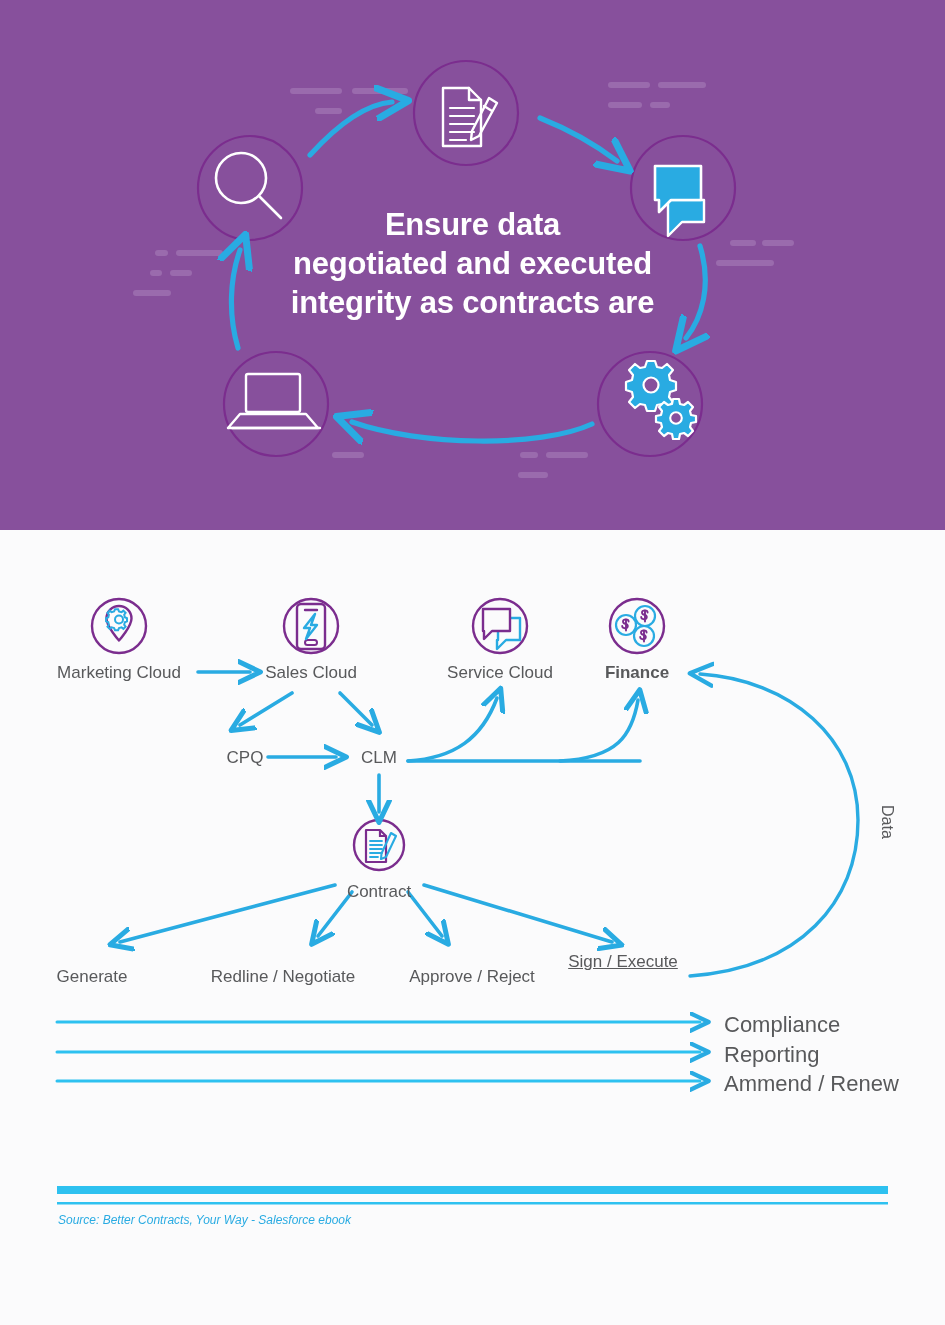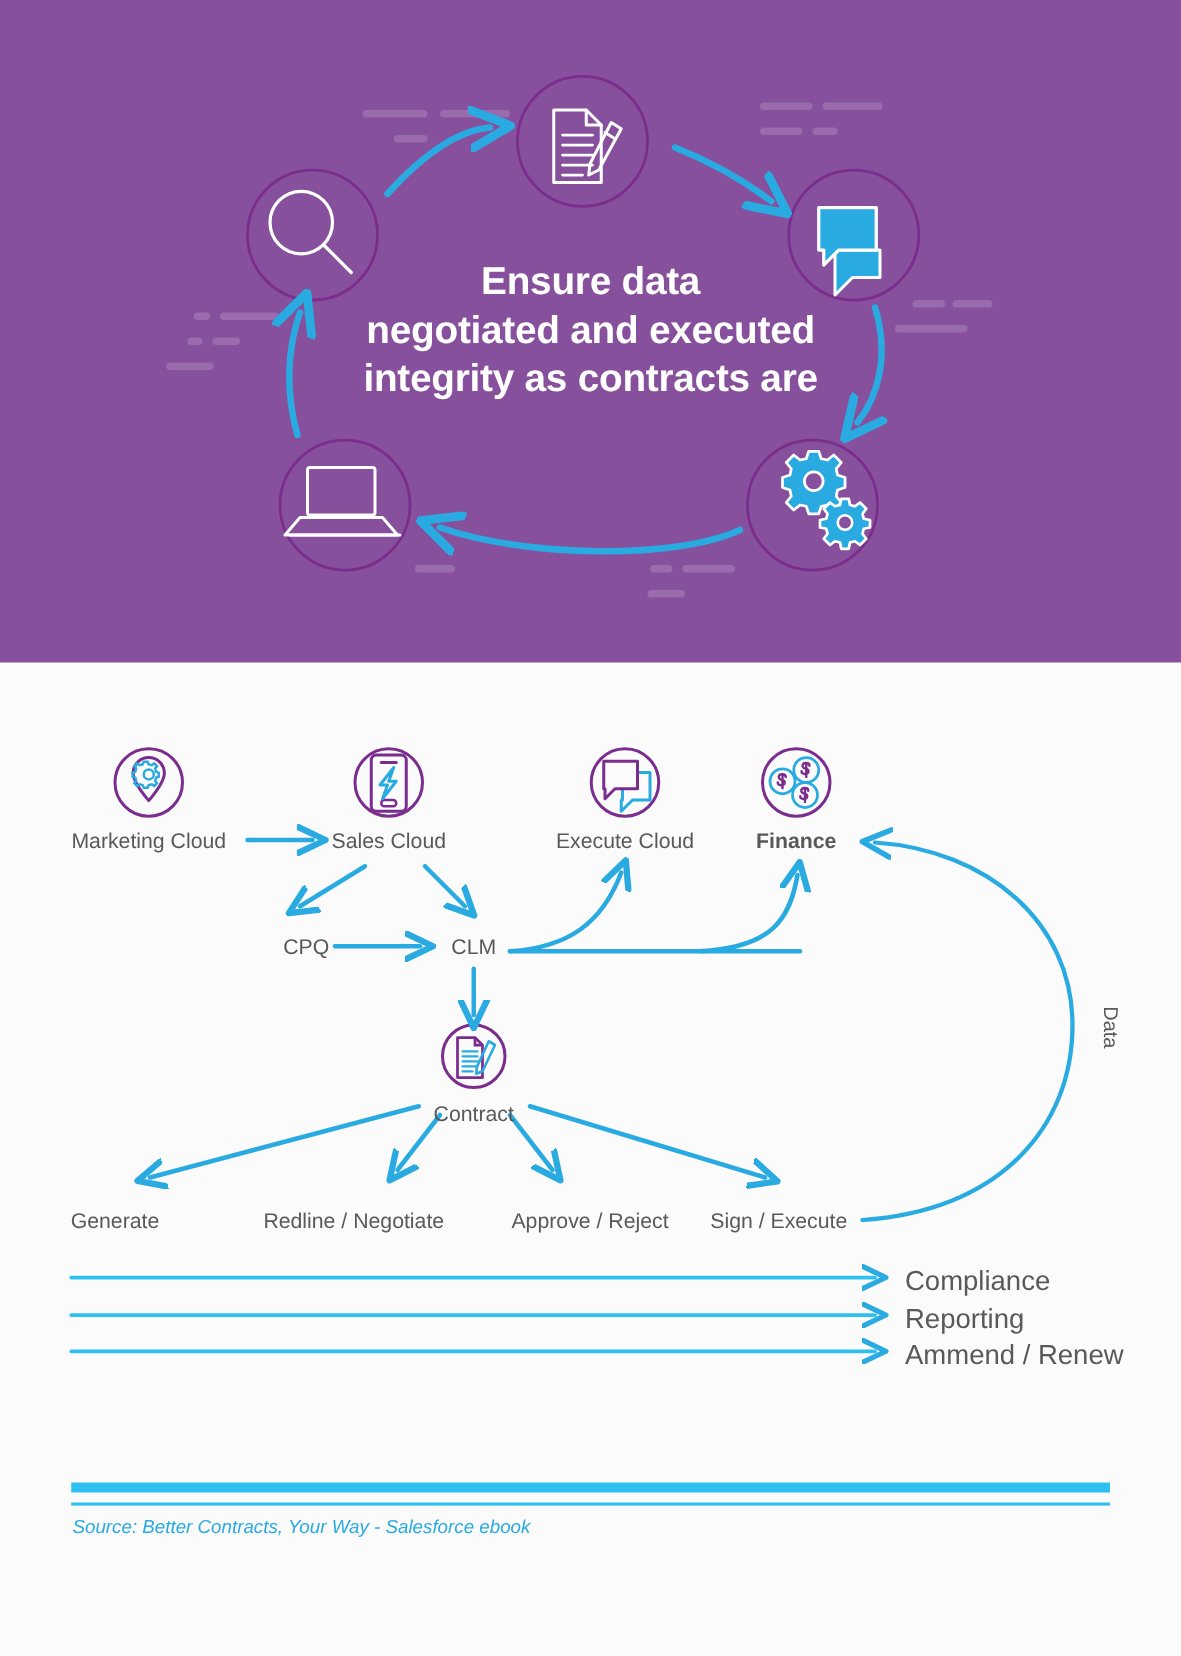--- a/index.html
+++ b/index.html
@@ -48,21 +48,21 @@
     font-family:"Liberation Sans", sans-serif;
   }
 
   .rail-label{
     position:absolute;color:#58595b;font-size:22px;white-space:nowrap;
     font-family:"Liberation Sans", sans-serif;
   }
 
   .source{
     position:absolute;left:58px;top:1213px;
-    color:#29abe2;font-style:italic;font-size:15px;
+    color:#29abe2;font-style:italic;font-size:12px;
     font-family:"Liberation Sans", sans-serif;white-space:nowrap;
   }
 </style>
 </head>
 <body>
 
 <div id="root">
 
   <div class="hero">
     <svg class="hero-svg" width="945" height="530" viewBox="0 0 945 530">
@@ -264,32 +264,32 @@
 
       <g>
         <rect x="57" y="1646" width="0" height="0"></rect>
         <rect x="57" y="656" width="831" height="8" fill="#2ec1f0"></rect>
         <rect x="57" y="672" width="831" height="2.5" fill="#2ec1f0"></rect>
       </g>
     </svg>
 
     <div class="node-label c" style="left:119px;top:133px;">Marketing Cloud</div>
     <div class="node-label c" style="left:311px;top:133px;">Sales Cloud</div>
-    <div class="node-label c" style="left:500px;top:133px;">Execute Cloud</div>
+    <div class="node-label c" style="left:500px;top:133px;">Service Cloud</div>
     <div class="node-label c" style="left:637px;top:133px;font-weight:bold;">Finance</div>
 
     <div class="node-label c" style="left:233px;top:218px;margin-left:12px;">CPQ</div>
     <div class="node-label c" style="left:379px;top:218px;">CLM</div>
 
     <div class="node-label c" style="left:379px;top:352px;">Contract</div>
 
     <div class="node-label c" style="left:92px;top:437px;">Generate</div>
     <div class="node-label c" style="left:283px;top:437px;">Redline / Negotiate</div>
     <div class="node-label c" style="left:472px;top:437px;">Approve / Reject</div>
-    <div class="node-label c" style="left:623px;top:437px;">Sign / Execute</div>
+    <div class="node-label c" style="left:623px;top:422px;text-decoration:underline;">Sign / Execute</div>
 
     <div class="data-label" style="left:896px;top:275px;">Data</div>
 
     <div class="rail-label" style="left:724px;top:482px;">Compliance</div>
     <div class="rail-label" style="left:724px;top:512px;">Reporting</div>
     <div class="rail-label" style="left:724px;top:541px;">Ammend  / Renew</div>
   </div>
 
   <div class="source">Source: Better Contracts, Your Way - Salesforce ebook</div>
 

